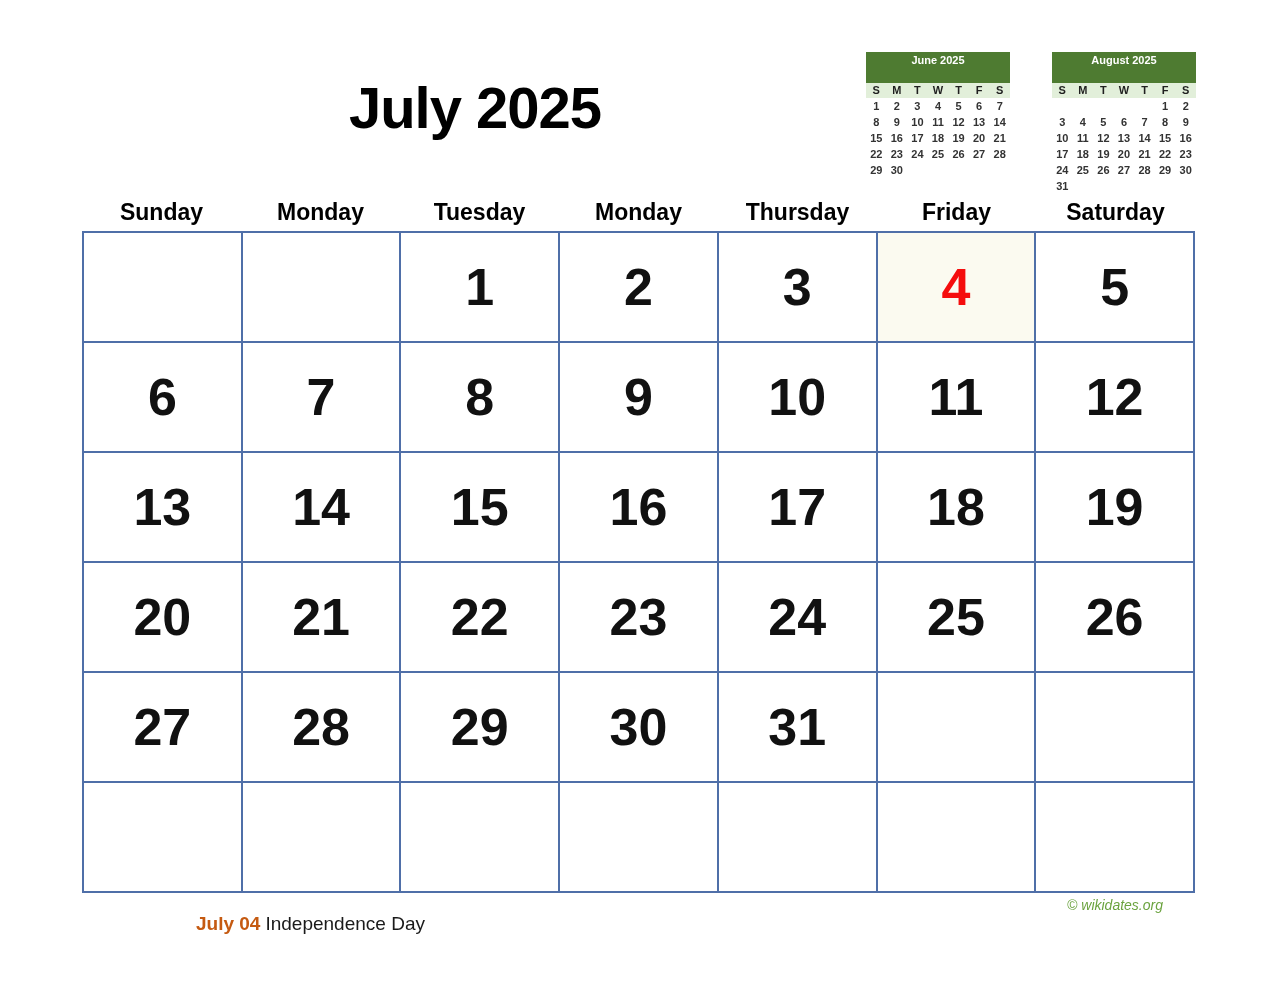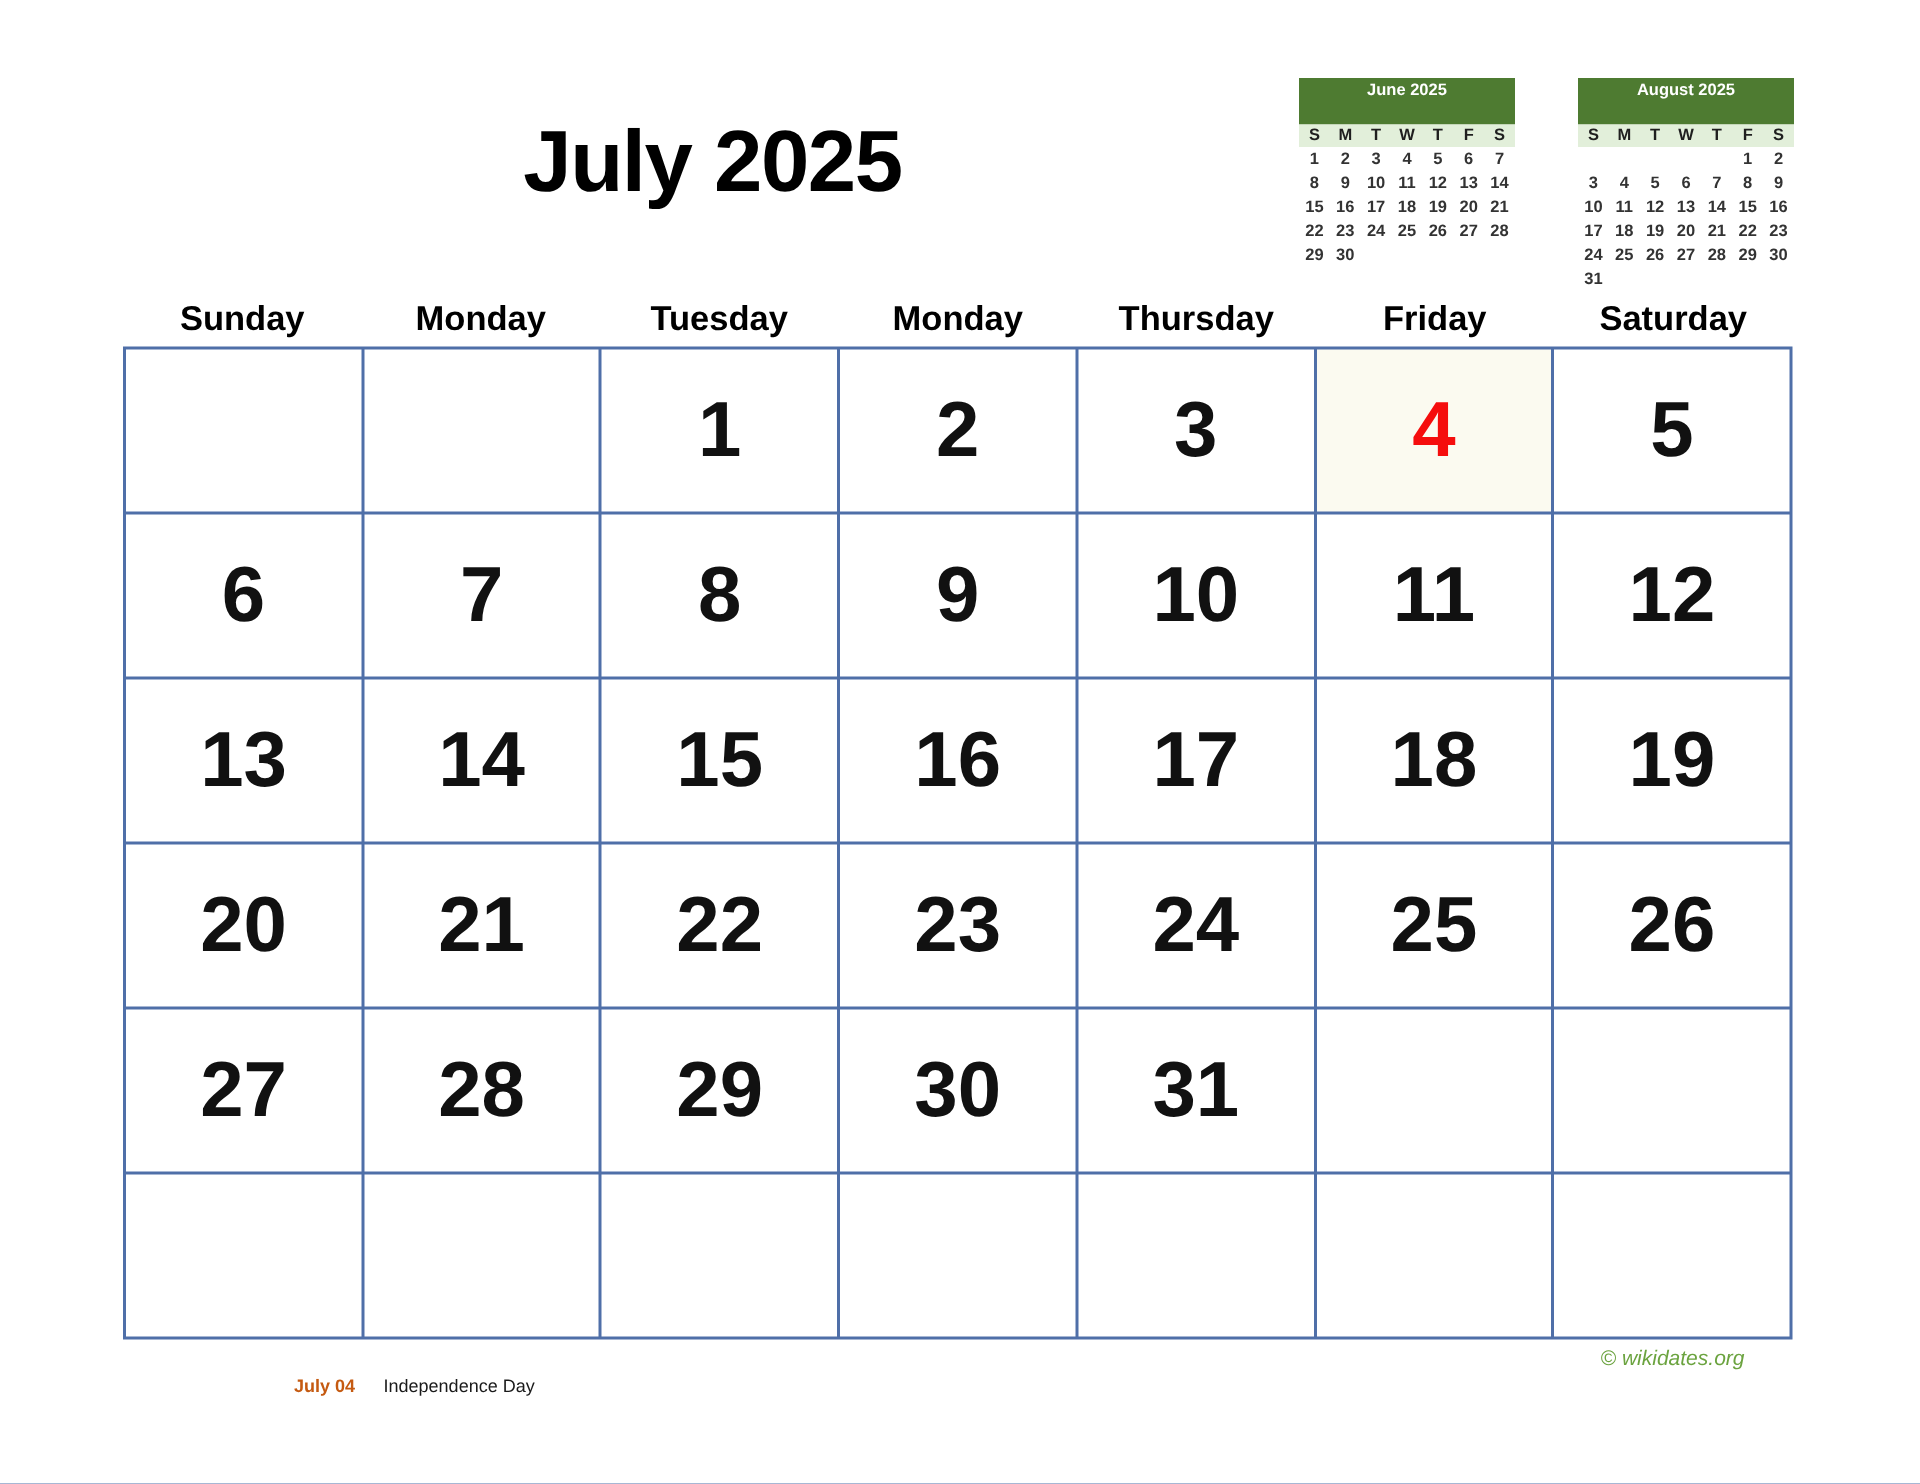--- a/index.html
+++ b/index.html
@@ -66,21 +66,21 @@
     background:var(--grid-blue);
   }
   .cell{
     background:#ffffff;display:flex;align-items:center;justify-content:center;
     font-size:52px;font-weight:bold;color:#111;
   }
   .cell.holiday{background:var(--holiday-bg);color:var(--holiday-red);}
   
   .footer{
     position:absolute;left:196px;top:915px;
-    display:flex;gap:19px;font-size:12px;line-height:18px;
+    display:flex;gap:5px;font-size:19px;line-height:18px;
   }
   .holiday-date{color:var(--footer-orange);font-weight:bold;}
   .holiday-name{color:#1a1a1a;}
   .copyright{
     position:absolute;left:900px;top:896px;width:263px;
     text-align:right;font-size:14px;line-height:18px;
     color:var(--copyright-green);
     font-style:italic;
   }
 </style>

